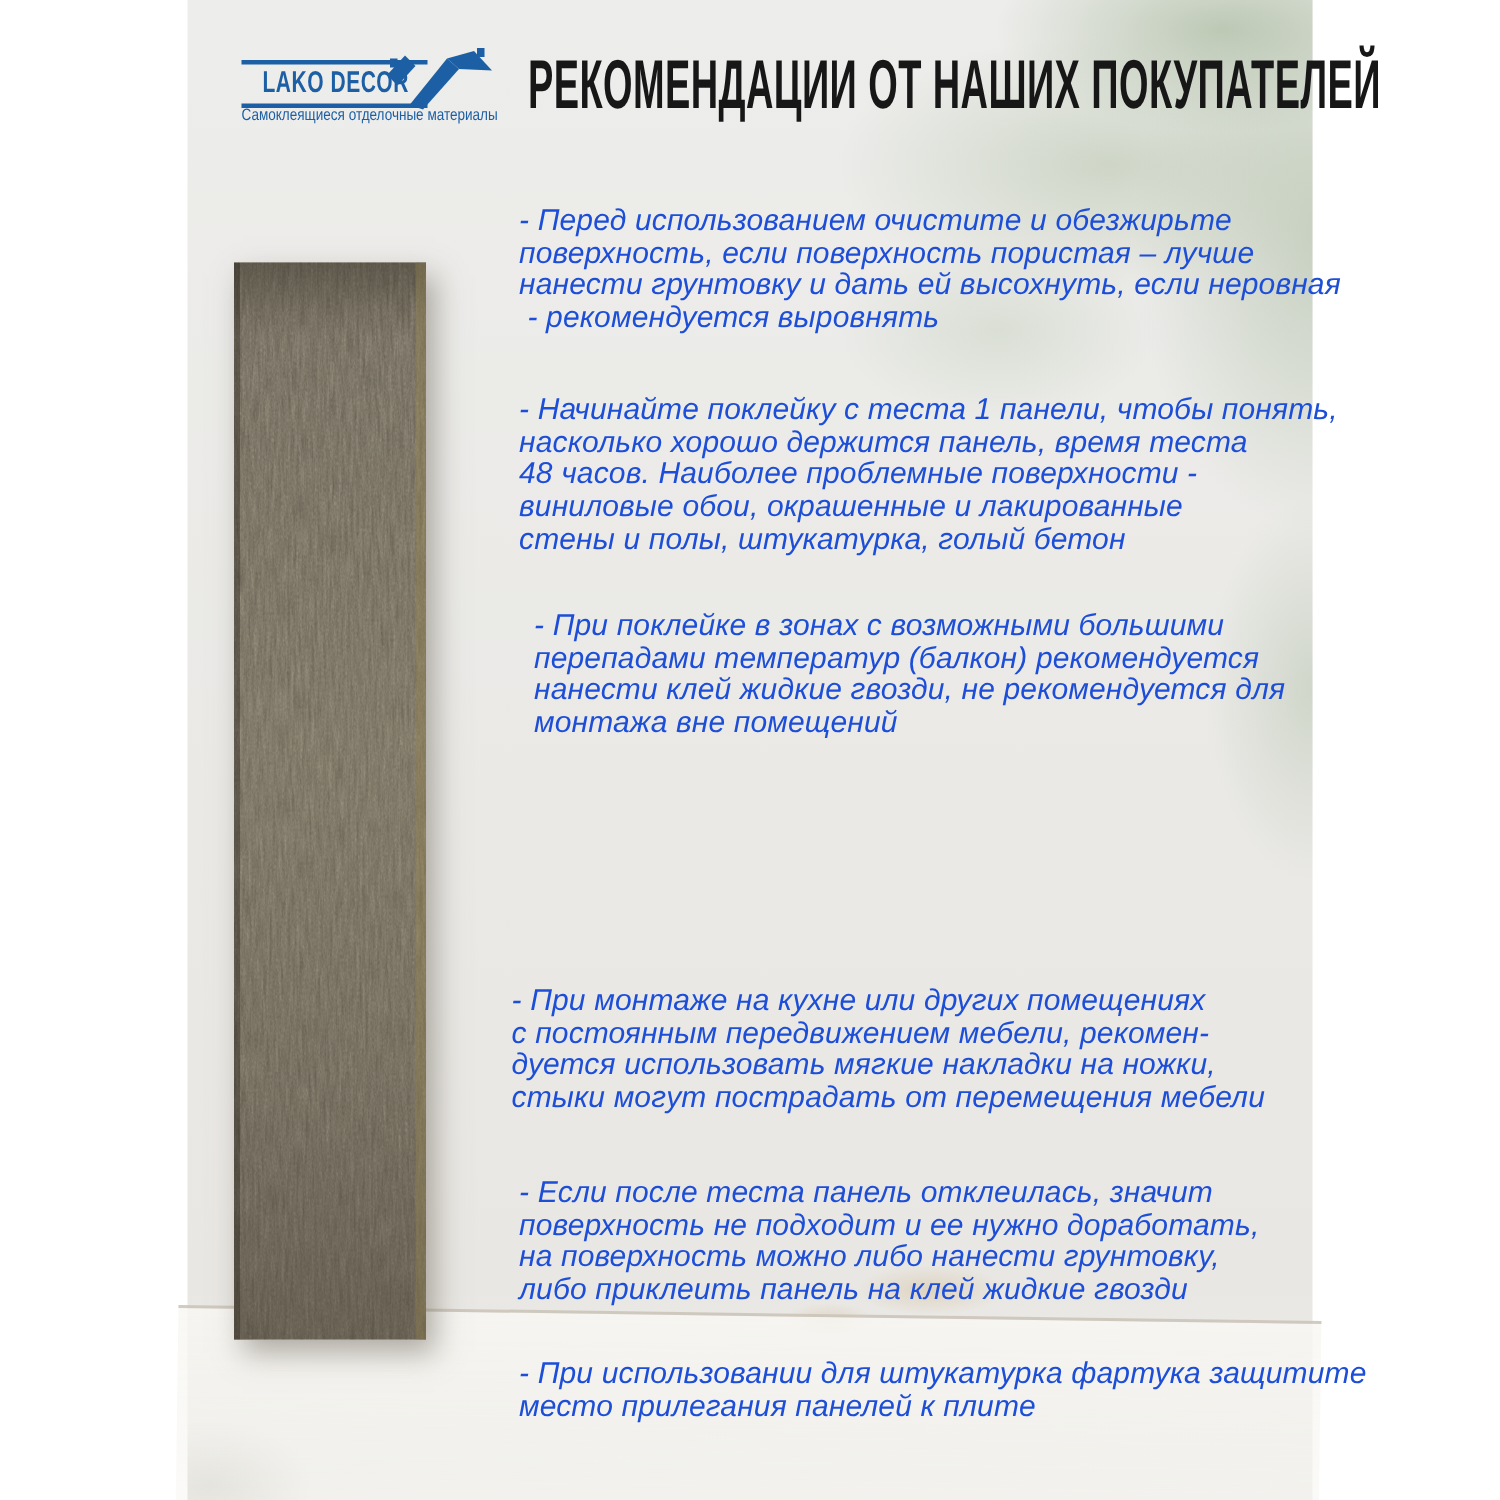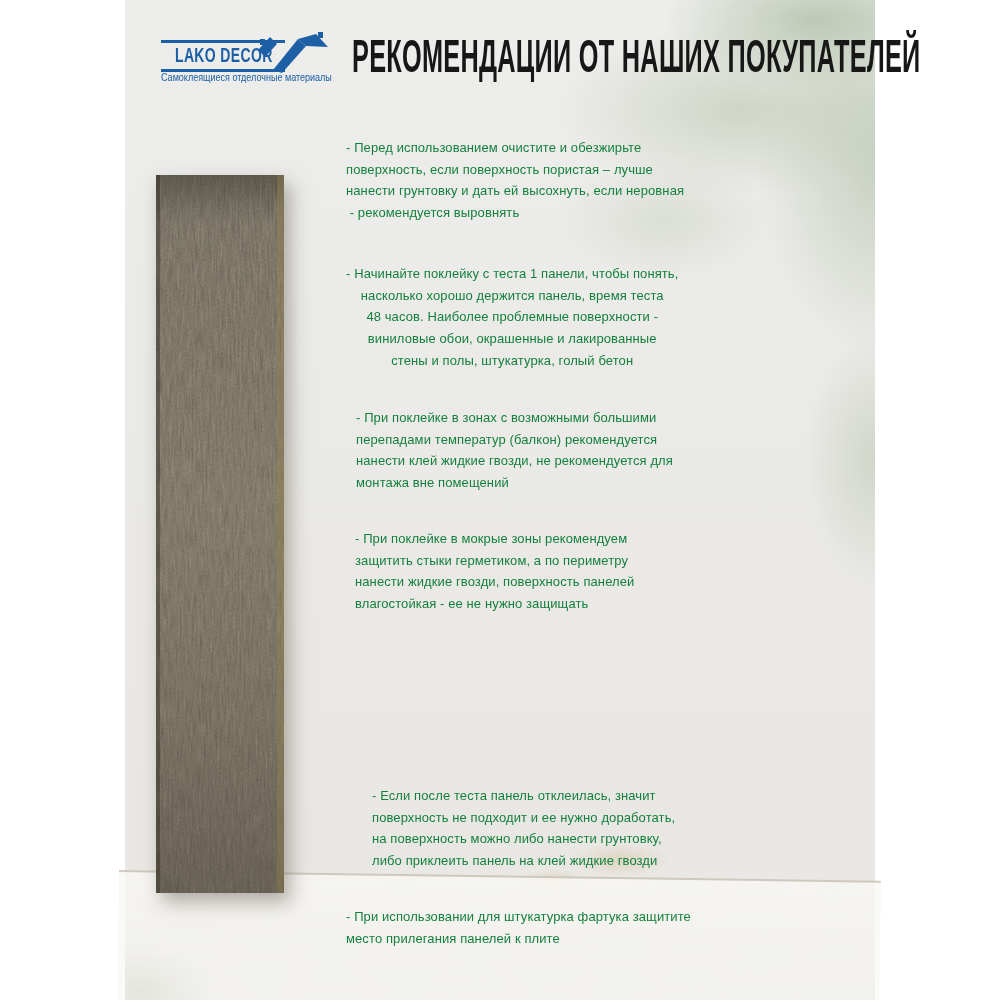--- a/index.html
+++ b/index.html
@@ -60,29 +60,29 @@
   .title{
     position:absolute;left:352px;top:33px;margin:0;
     font-size:46px;line-height:46px;font-weight:bold;color:#171717;
     white-space:nowrap;letter-spacing:0.5px;
     transform:scaleX(0.55);transform-origin:left top;
   }
 
   
   .para{
     position:absolute;margin:0;
-    font-size:13px;line-height:21.7px;letter-spacing:0.1px;
-    color:#15803d;white-space:pre;
+    font-size:20px;line-height:21.7px;letter-spacing:0.1px;
+    color:#1d4ed8;white-space:pre;font-style:italic;
   }
   .p1{left:346px;top:137px;}
-  .p2{left:346px;top:263px;text-align:center;}
+  .p2{left:346px;top:263px;}
   .p3{left:356px;top:407px;}
   .p4{left:355px;top:528px;}
   .p5{left:341px;top:657px;}
-  .p6{left:346px;top:785px;margin-left:26px;}
+  .p6{left:346px;top:785px;}
   .p7{left:346px;top:906px;}
 </style>
 </head>
 <body>
 
 <div class="stage">
 
   <div class="photo-bg">
     <div class="wall-line"></div>
   </div>
@@ -144,24 +144,24 @@
  - рекомендуется выровнять</p>
   <p class="para p2">- Начинайте поклейку с теста 1 панели, чтобы понять,
 насколько хорошо держится панель, время теста
 48 часов. Наиболее проблемные поверхности -
 виниловые обои, окрашенные и лакированные
 стены и полы, штукатурка, голый бетон</p>
   <p class="para p3">- При поклейке в зонах с возможными большими
 перепадами температур (балкон) рекомендуется
 нанести клей жидкие гвозди, не рекомендуется для
 монтажа вне помещений</p>
-  <p class="para p4">- При поклейке в мокрые зоны рекомендуем
-защитить стыки герметиком, а по периметру
-нанести жидкие гвозди, поверхность панелей
-влагостойкая - ее не нужно защищать</p>
+  <p class="para p5">- При монтаже на кухне или других помещениях
+с постоянным передвижением мебели, рекомен-
+дуется использовать мягкие накладки на ножки,
+стыки могут пострадать от перемещения мебели</p>
   <p class="para p6">- Если после теста панель отклеилась, значит
 поверхность не подходит и ее нужно доработать,
 на поверхность можно либо нанести грунтовку,
 либо приклеить панель на клей жидкие гвозди</p>
   <p class="para p7">- При использовании для штукатурка фартука защитите
 место прилегания панелей к плите</p>
 
 </div>
 
 </body></html>

